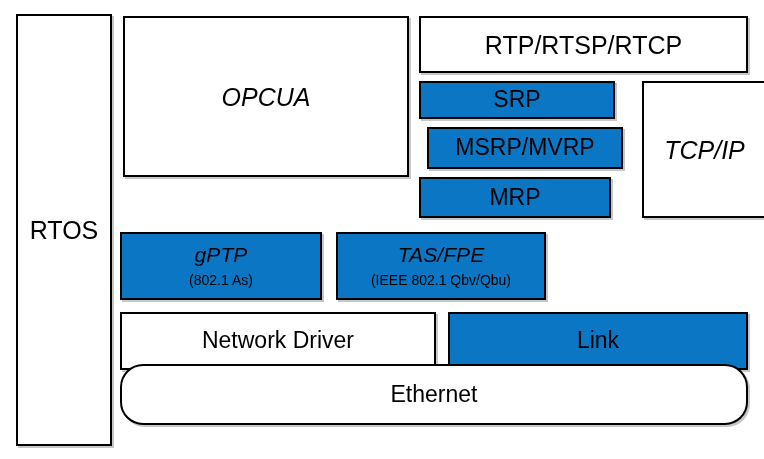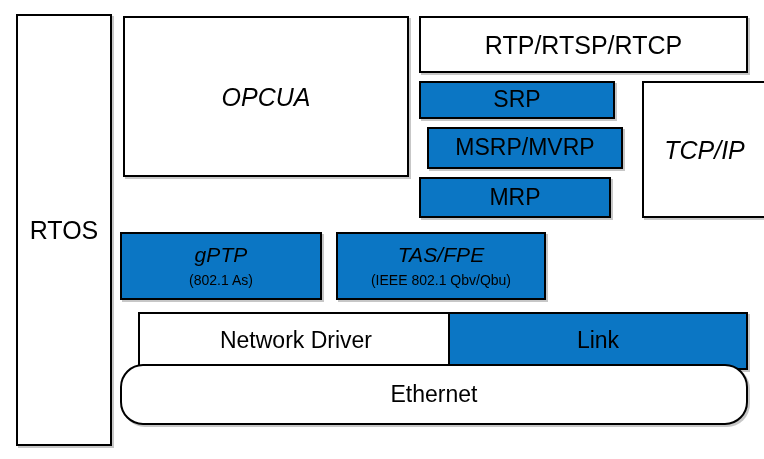--- a/index.html
+++ b/index.html
@@ -57,21 +57,21 @@
   #rtos-box        { left: 16px;  top: 14px;  width: 96px;  height: 432px; }
   #opcua-box       { left: 123px; top: 16px;  width: 286px; height: 161px; font-style: italic; }
   #rtp-box         { left: 419px; top: 16px;  width: 329px; height: 57px; }
   #srp-box         { left: 419px; top: 81px;  width: 196px; height: 38px; }
   #msrp-box        { left: 419px; top: 127px; width: 196px; height: 42px; margin-left: 8px; }
   #mrp-box         { left: 419px; top: 177px; width: 192px; height: 41px; }
   #tcpip-box       { left: 642px; top: 81px;  width: 125px; height: 137px; font-style: italic; }
   #gptp-box        { left: 120px; top: 232px; width: 202px; height: 68px; }
   #tasfpe-box      { left: 336px; top: 232px; width: 210px; height: 68px; }
   #cbs-box         { left: 558px; top: 232px; width: 190px; height: 68px; }
-  #netdriver-box   { left: 120px; top: 312px; width: 316px; height: 58px; margin-left: 18px; }
+  #netdriver-box   { left: 120px; top: 312px; width: 316px; height: 58px; }
   #link-box        { left: 448px; top: 312px; width: 300px; height: 58px; }
   #ethernet-box    { left: 120px; top: 364px; width: 628px; height: 61px; border-radius: 23px; }
 </style>
 </head>
 <body>
 
 <div id="stack-diagram">
 
   <div class="box" id="rtos-box">
     <span class="label-big">RTOS</span>

